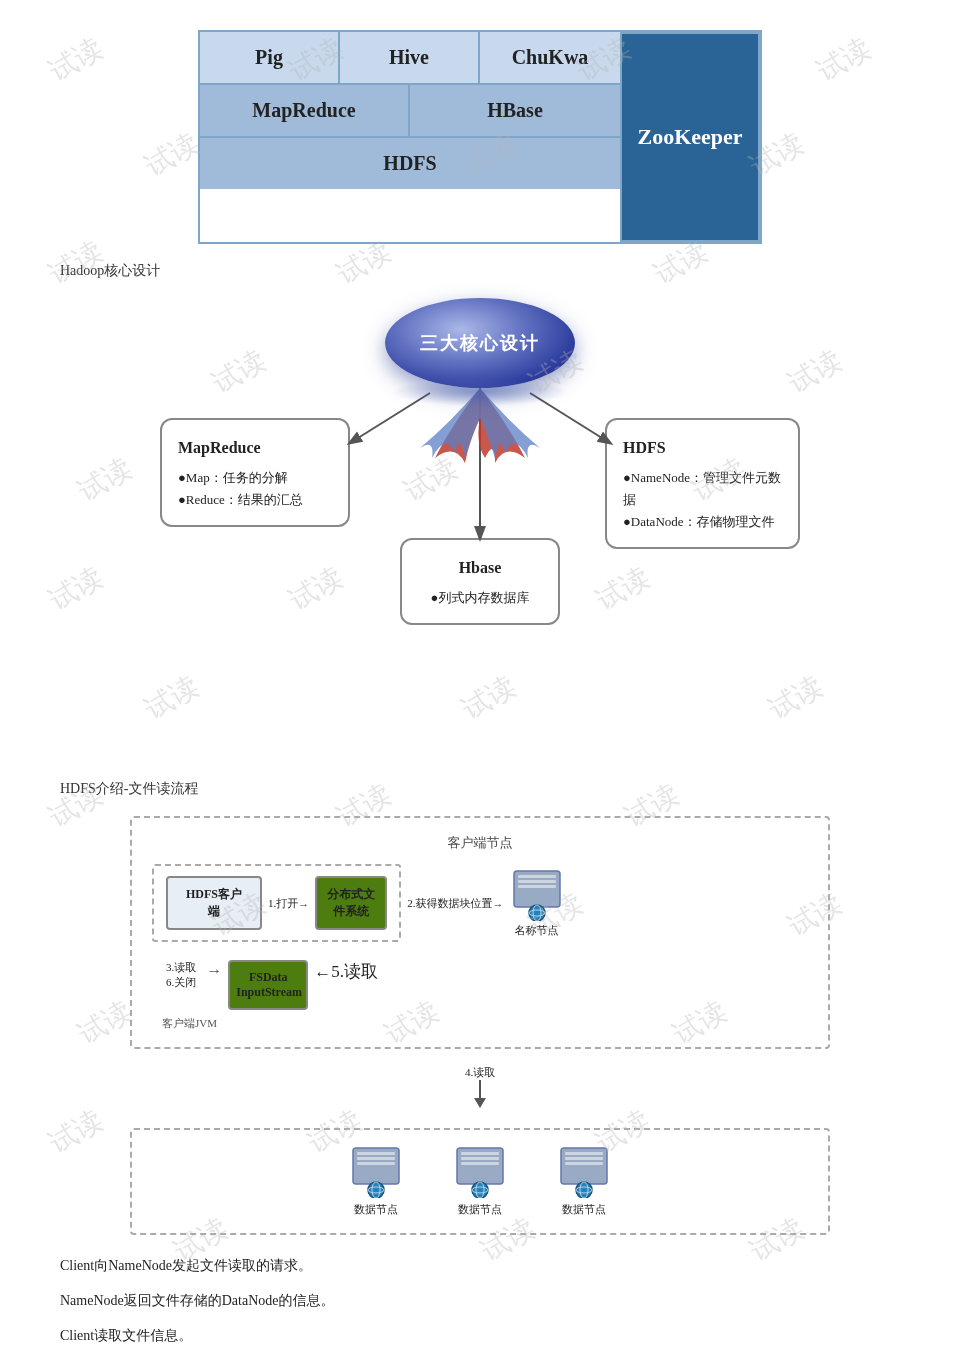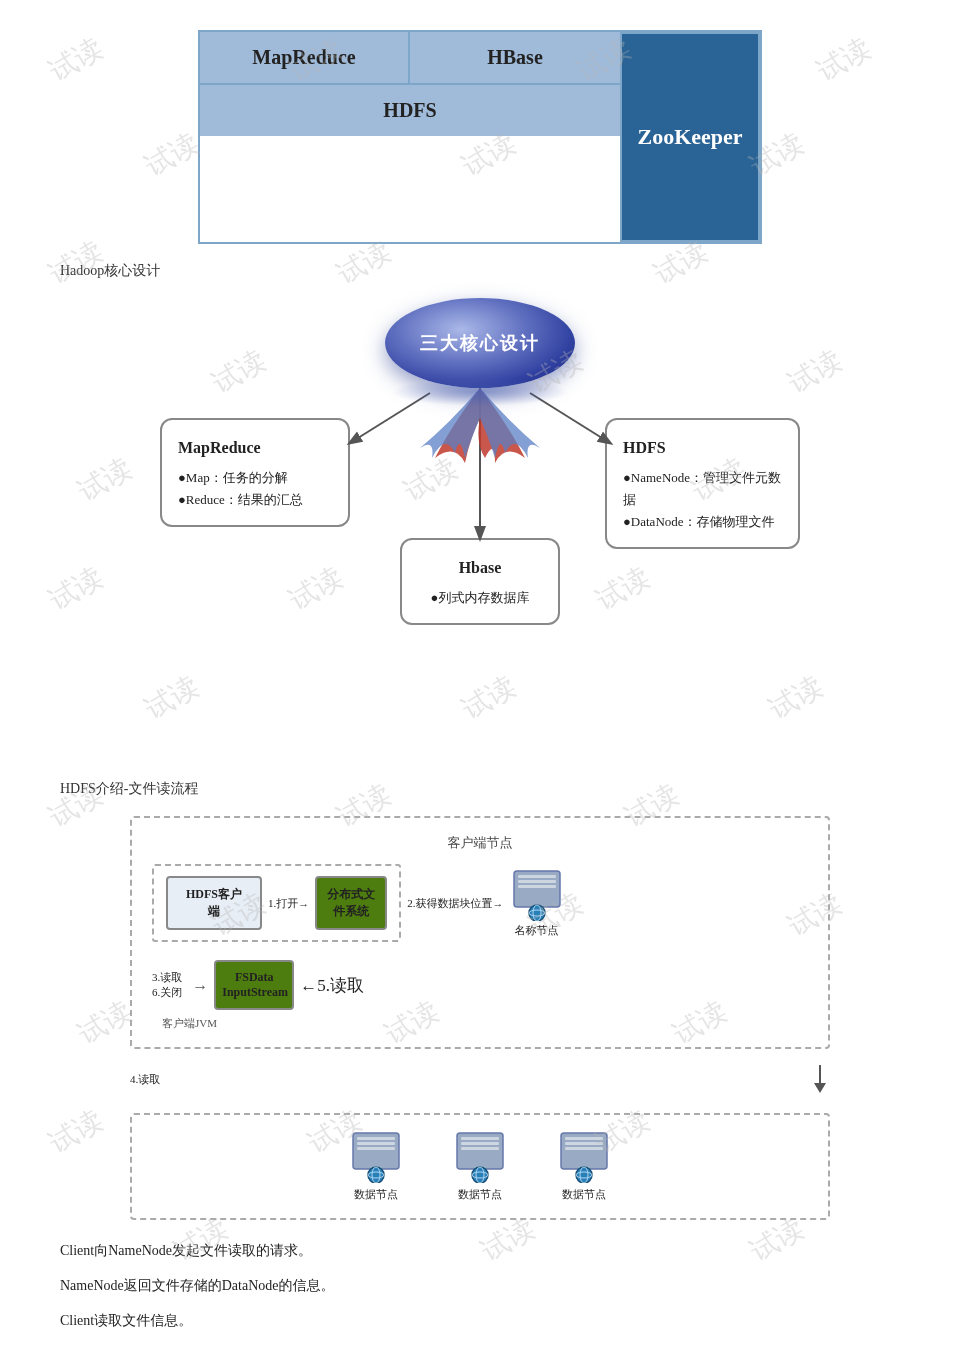--- a/index.html
+++ b/index.html
@@ -238,20 +238,31 @@
 </div>
 
 <div class="page-content">
 
   <div class="hadoop-arch">
     <div style="display:flex; flex-direction:column; gap:0; border: 2px solid #7ea6c8;">
 
       <div style="display:flex;">
         <div style="display:flex; flex-direction:column;">
 
+          <div style="display:flex;">
+            <div class="arch-cell light-blue" style="width:140px; border-right:2px solid #7ea6c8; border-bottom:2px solid #7ea6c8; border-top:none; border-left:none;">
+              <span>Pig</span>
+            </div>
+            <div class="arch-cell light-blue" style="width:140px; border-right:2px solid #7ea6c8; border-bottom:2px solid #7ea6c8; border-top:none; border-left:none;">
+              <span>Hive</span>
+            </div>
+            <div class="arch-cell light-blue" style="width:140px; border-right:none; border-bottom:2px solid #7ea6c8; border-top:none; border-left:none;">
+              <span>ChuKwa</span>
+            </div>
+          </div>
 
           <div style="display:flex;">
             <div class="arch-cell medium-blue" style="width:210px; border-right:2px solid #7ea6c8; border-bottom:2px solid #7ea6c8; border-top:none; border-left:none;">
               <span>MapReduce</span>
             </div>
             <div class="arch-cell medium-blue" style="width:210px; border-right:none; border-bottom:2px solid #7ea6c8; border-top:none; border-left:none;">
               <span>HBase</span>
             </div>
           </div>
 
@@ -360,39 +371,39 @@
               <rect x="8" y="16" width="38" height="3" rx="1" fill="#ccd5e0"></rect>
 
               <circle cx="27" cy="44" r="8" fill="#2980b9" stroke="#1a5276" stroke-width="1.5"></circle>
               <ellipse cx="27" cy="44" rx="4" ry="8" fill="none" stroke="#aed6f1" stroke-width="1"></ellipse>
               <ellipse cx="27" cy="44" rx="8" ry="3" fill="none" stroke="#aed6f1" stroke-width="1"></ellipse>
             </svg>
             <span style="font-size:11px; margin-top:2px;">名称节点</span>
           </div>
         </div>
 
-        <div style="display:flex; align-items:center; gap:6px; margin-left:0;">
+        <div style="display:flex; align-items:flex-start; gap:6px; margin-left:14px;">
           <div style="display:flex; flex-direction:column; align-items:center; font-size:11px; margin-right:4px;">
             <span>3.读取</span>
             <span>6.关闭</span>
           </div>
           <span style="font-size:16px; color:#555;">→</span>
           <div class="hdfs-box hdfs-box-green" style="width:80px; padding:8px 6px; text-align:center;">
             <span>FSData
 InputStream</span>
           </div>
           <span style="font-size:17px; white-space:nowrap;">←5.读取</span>
         </div>
 
         <div style="font-size:11px; color:#555; margin-top:6px; margin-left:10px;">
           <span>客户端JVM</span>
         </div>
       </div>
 
-      <div style="display:flex; justify-content:space-between; align-items:center; margin-bottom:6px; ">
+      <div style="display:flex; justify-content:flex-start; align-items:center; margin-bottom:6px; flex-direction:column;">
         <span style="font-size:11px;">4.读取</span>
         <svg width="20" height="28" viewBox="0 0 20 28">
           <line x1="10" y1="0" x2="10" y2="22" stroke="#555" stroke-width="2"></line>
           <polygon points="4,18 16,18 10,28" fill="#555"></polygon>
         </svg>
       </div>
 
       <div class="data-nodes-row">
         <div class="data-node-item">
           <svg width="54" height="52" viewBox="0 0 54 52">

